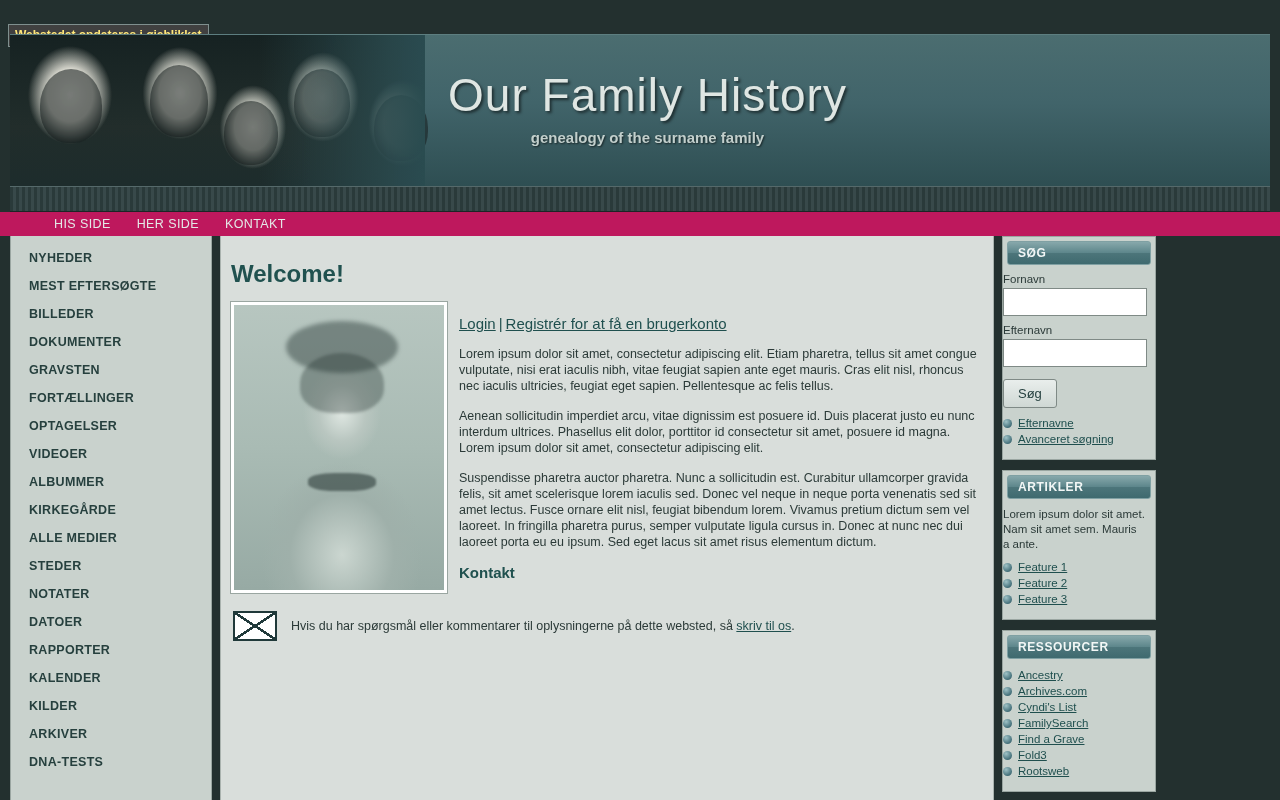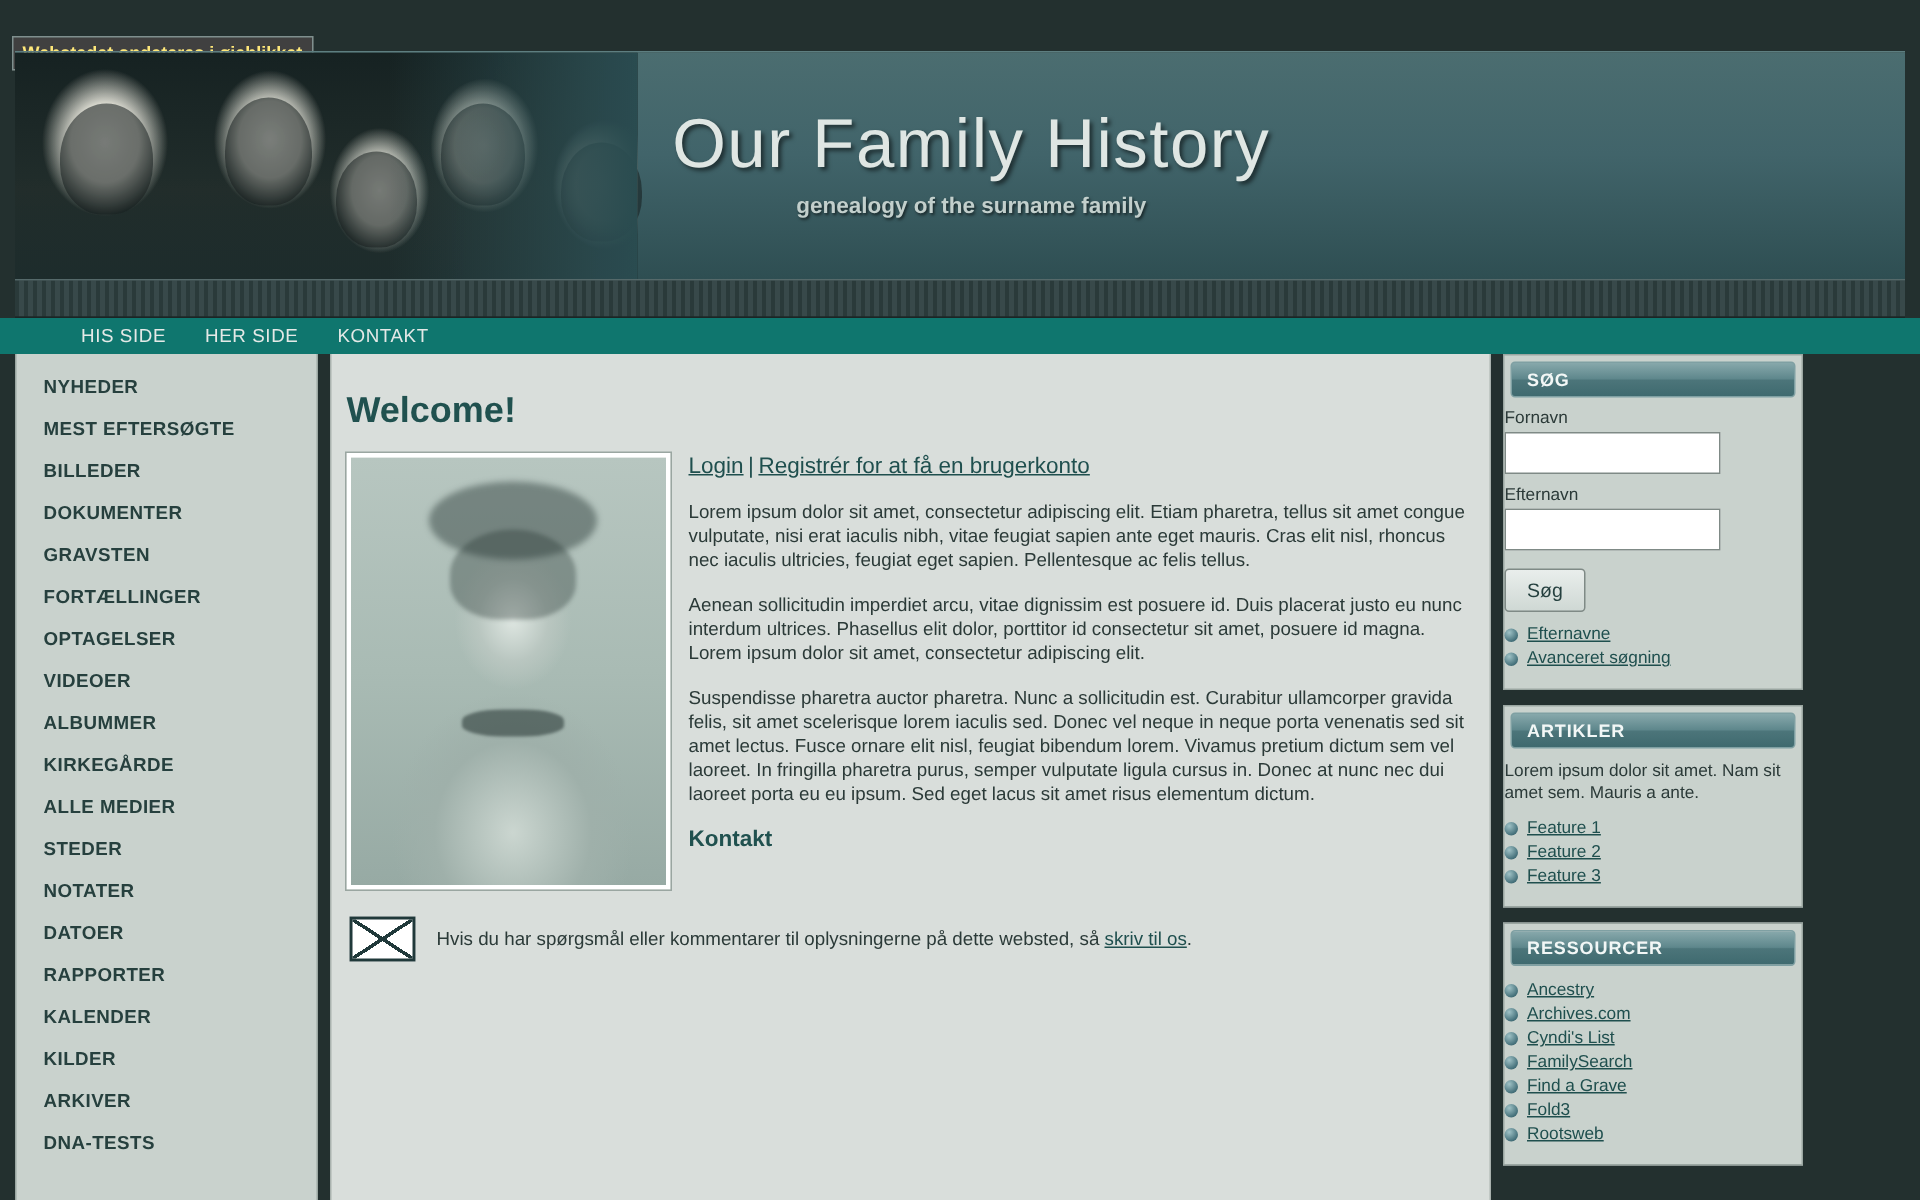--- a/index.html
+++ b/index.html
@@ -86,21 +86,21 @@
   #menu-strip {
     margin: 0 10px;
     height: 26px;
     background:
       repeating-linear-gradient(90deg, #2a3a3a 0 3px, #38494a 3px 6px);
     border-top: 1px solid #55696a;
     border-bottom: 1px solid #1b2525;
   }
   #menu-bar {
     height: 24px;
-    background: #0f766e;
+    background: #be185d;
     display: flex;
     align-items: center;
     padding-left: 54px;
     gap: 26px;
   }
   .menu-item {
     color: #e4e9e7;
     font-size: 12.5px;
     letter-spacing: .4px;
     cursor: pointer;
@@ -143,21 +143,21 @@
     border-top: none;
     min-height: 578px;
     padding: 14px 16px 16px 10px;
   }
   #welcome-heading {
     color: #20514f;
     font-size: 24px;
     font-weight: bold;
     margin: 10px 0 14px 0;
   }
-  #content-row { display: flex; gap: 12px; }
+  #content-row { display: flex; gap: 12px; align-items: center; }
   #portrait {
     width: 216px; height: 291px;
     border: 3px solid #ffffff;
     outline: 1px solid #9aa6a1;
     flex: 0 0 auto;
     background:
       radial-gradient(ellipse 52px 62px at 108px 108px, #dfe7e2 0%, #b9c6c0 45%, rgba(0,0,0,0) 75%),
       radial-gradient(ellipse 95px 110px at 108px 250px, #cbd6d0 0%, #9fb0aa 55%, rgba(0,0,0,0) 85%),
       linear-gradient(to bottom, #b7c6c0 0%, #a9bbb4 50%, #97aaa4 100%);
     position: relative;
@@ -234,21 +234,21 @@
     position: absolute; left: 0; top: 0;
     width: 100%; height: 100%;
     background:
       linear-gradient(to bottom left, transparent calc(50% - 1.2px), #20393a calc(50% - 1.2px), #20393a calc(50% + 1.2px), transparent calc(50% + 1.2px));
   }
   #kontakt-text { font-size: 12.5px; color: #2b3a38; }
   #kontakt-text a { color: #1f4f4e; text-decoration: underline; cursor: pointer; }
 
   
   #right-col {
-    width: 200px;
+    width: 154px;
     display: flex;
     flex-direction: column;
     gap: 10px;
   }
   .panel {
     background: #c9d2cd;
     border: 1px solid #9aa6a1;
     padding: 0 0 10px 0;
   }
   .panel-header {

